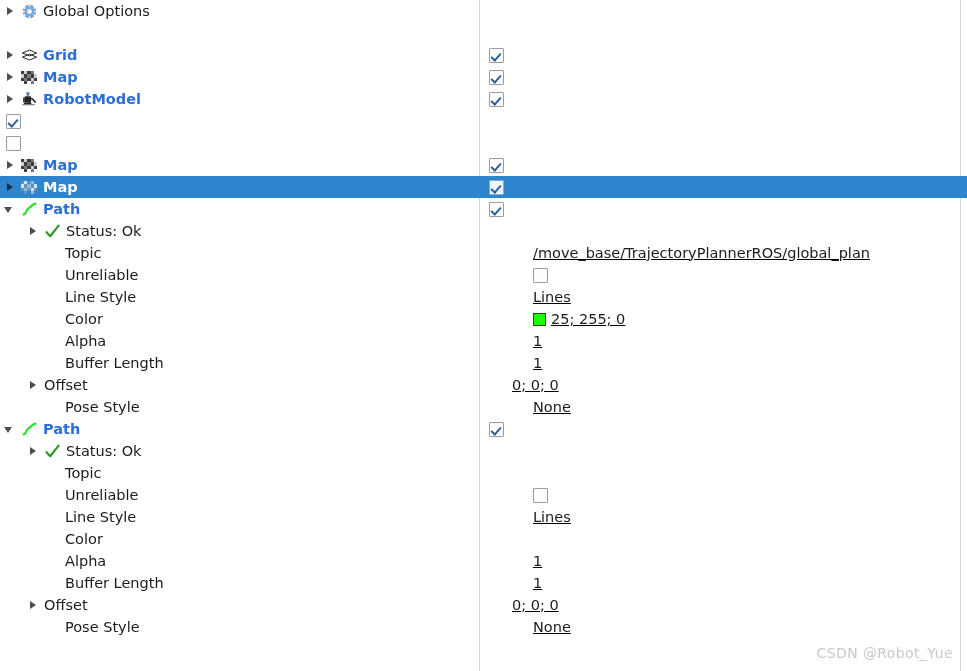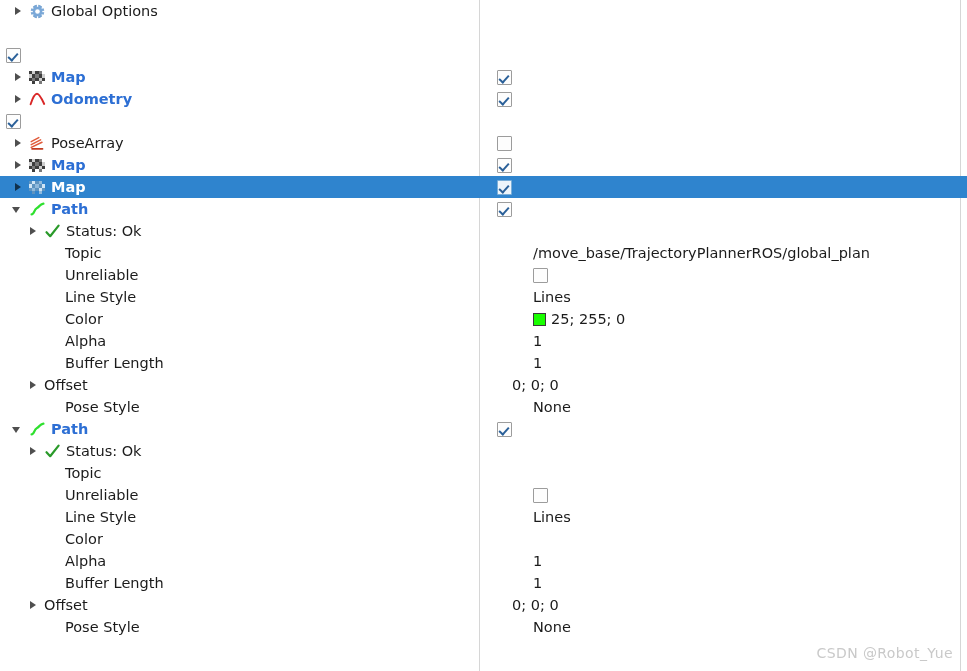--- a/index.html
+++ b/index.html
@@ -54,20 +54,21 @@
     flex: 0 0 479px;
   }
   .value-cell {
     position: relative;
     height: 22px;
     display: flex;
     align-items: center;
     flex: 1 1 auto;
     padding-left: 6px;
     box-sizing: border-box;
+    text-decoration: underline;
   }
 
   
   .twisty {
     width: 11px;
     height: 11px;
     flex: 0 0 11px;
     position: relative;
   }
   .twisty.collapsed::before {
@@ -163,21 +164,21 @@
     right: 14px;
     bottom: 10px;
     font-family: "DejaVu Sans", "Liberation Sans", sans-serif;
     font-size: 14px;
     color: #c9c9c9;
     letter-spacing: 0.4px;
     user-select: none;
   }
 
   
-  .ind-0 { padding-left: 12px; }
+  .ind-0 { padding-left: 4px; }
   .ind-1 { padding-left: 27px; }
   .ind-2 { padding-left: 48px; }
 </style>
 </head>
 <body>
 
 <div id="app">
 
   <div class="col-divider" id="div-1"></div>
   <div class="col-divider" id="div-2"></div>
@@ -208,20 +209,33 @@
             </svg>
           </span>
           <span class="label">Global Options</span>
         </div>
         <div class="value-cell"></div>
       </div>
       <div class="row">
         <div class="value-cell"></div>
       </div>
       <div class="row">
+        <div class="name-cell ind-0">
+          <span class="twisty collapsed"></span>
+          <span style="display: inline-block; width: 6px; flex: 0 0 6px;"></span>
+          <span class="icon">
+            <svg width="17" height="17" viewBox="0 0 17 17">
+              <g fill="none" stroke="#262626" stroke-width="1">
+                <path d="M8.5 3.1 L15.6 6.0 L8.5 8.9 L1.4 6.0 Z"></path>
+                <path d="M8.5 7.2 L15.6 10.1 L8.5 13.0 L1.4 10.1 Z"></path>
+              </g>
+            </svg>
+          </span>
+          <span class="label link">Grid</span>
+        </div>
         <div class="value-cell">
           <span class="checkbox checked"></span>
         </div>
       </div>
       <div class="row">
         <div class="name-cell ind-0">
           <span class="twisty collapsed"></span>
           <span style="display: inline-block; width: 6px; flex: 0 0 6px;"></span>
           <span class="icon">
             <svg width="17" height="17" viewBox="0 0 16 16" shape-rendering="crispEdges">
@@ -248,52 +262,41 @@
         <div class="value-cell">
           <span class="checkbox checked"></span>
         </div>
       </div>
       <div class="row">
         <div class="name-cell ind-0">
           <span class="twisty collapsed"></span>
           <span style="display: inline-block; width: 6px; flex: 0 0 6px;"></span>
           <span class="icon">
             <svg width="17" height="17" viewBox="0 0 17 17">
-              <path d="M1.6 13.3 C4.0 6.0 6.3 2.8 8.0 2.8 C9.9 2.8 12.2 6.4 15.2 13.0" fill="none" stroke="#d92626" stroke-width="1.9" stroke-linecap="round"></path>
-            </svg>
-          </span>
-          <span class="label link">Odometry</span>
-        </div>
-        <div class="value-cell">
-          <span class="checkbox checked"></span>
-        </div>
-      </div>
-      <div class="row">
-        <div class="value-cell">
-          <span class="checkbox checked"></span>
-        </div>
-      </div>
-      <div class="row">
-        <div class="name-cell ind-0">
-          <span class="twisty collapsed"></span>
-          <span style="display: inline-block; width: 6px; flex: 0 0 6px;"></span>
-          <span class="icon">
-            <svg width="17" height="17" viewBox="0 0 17 17">
-              <g stroke="#e05a3a" stroke-width="1.5" stroke-linecap="round">
-                <path d="M2.2 6.6 L9.8 2.6"></path>
-                <path d="M2.2 9.6 L11.6 4.8"></path>
-                <path d="M2.2 12.4 L13.0 7.3"></path>
-              </g>
-              <g stroke="#c23b20" stroke-width="1.6" stroke-linecap="round">
-                <path d="M3.0 13.9 L13.6 13.9"></path>
-              </g>
-            </svg>
-          </span>
-          <span class="label">PoseArray</span>
-        </div>
+              <rect x="5.4" y="1.3" width="3.0" height="2.4" fill="#3a6ea8"></rect>
+              <rect x="6.3" y="3.7" width="1.2" height="1.6" fill="#222"></rect>
+              <rect x="3.8" y="5.3" width="6.2" height="6.4" fill="#222"></rect>
+              <rect x="2.2" y="6.3" width="1.6" height="5.2" fill="#222"></rect>
+              <path d="M10 7.5 C12.4 7.5 12.8 10.6 14.8 11.4" fill="none" stroke="#222" stroke-width="1.5"></path>
+              <rect x="3.0" y="11.7" width="7.4" height="1.5" fill="#222"></rect>
+              <rect x="1.3" y="13.3" width="12.5" height="0.9" fill="#555"></rect>
+            </svg>
+          </span>
+          <span class="label link">RobotModel</span>
+        </div>
+        <div class="value-cell">
+          <span class="checkbox checked"></span>
+        </div>
+      </div>
+      <div class="row">
+        <div class="value-cell">
+          <span class="checkbox checked"></span>
+        </div>
+      </div>
+      <div class="row">
         <div class="value-cell">
           <span class="checkbox"></span>
         </div>
       </div>
       <div class="row">
         <div class="name-cell ind-0">
           <span class="twisty collapsed"></span>
           <span style="display: inline-block; width: 6px; flex: 0 0 6px;"></span>
           <span class="icon">
             <svg width="17" height="17" viewBox="0 0 16 16" shape-rendering="crispEdges">

